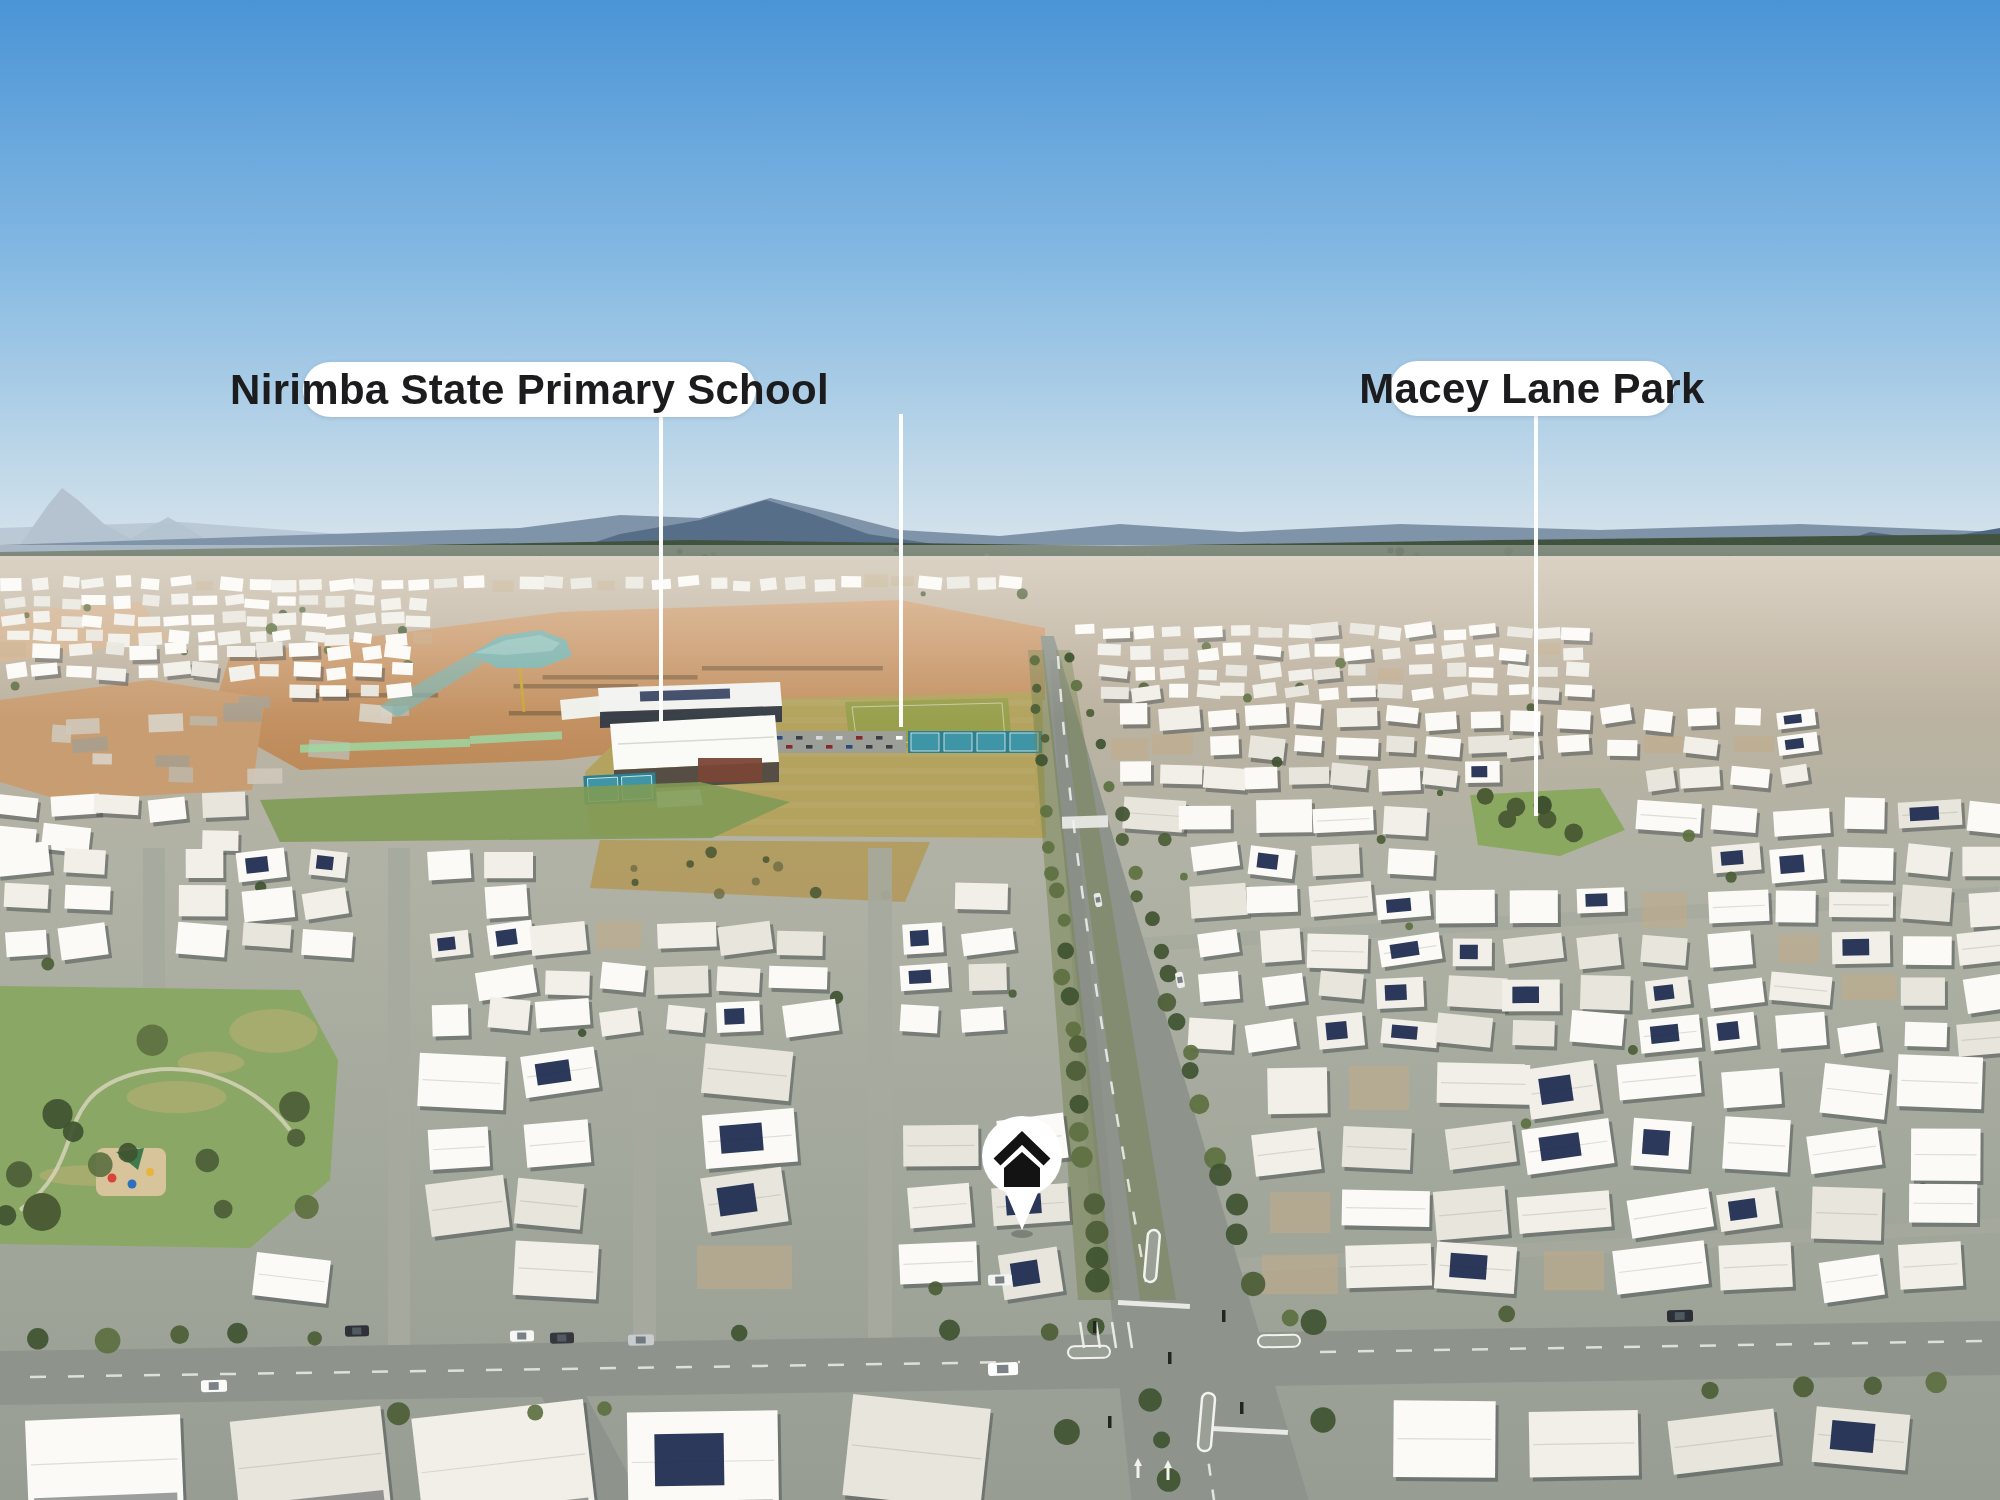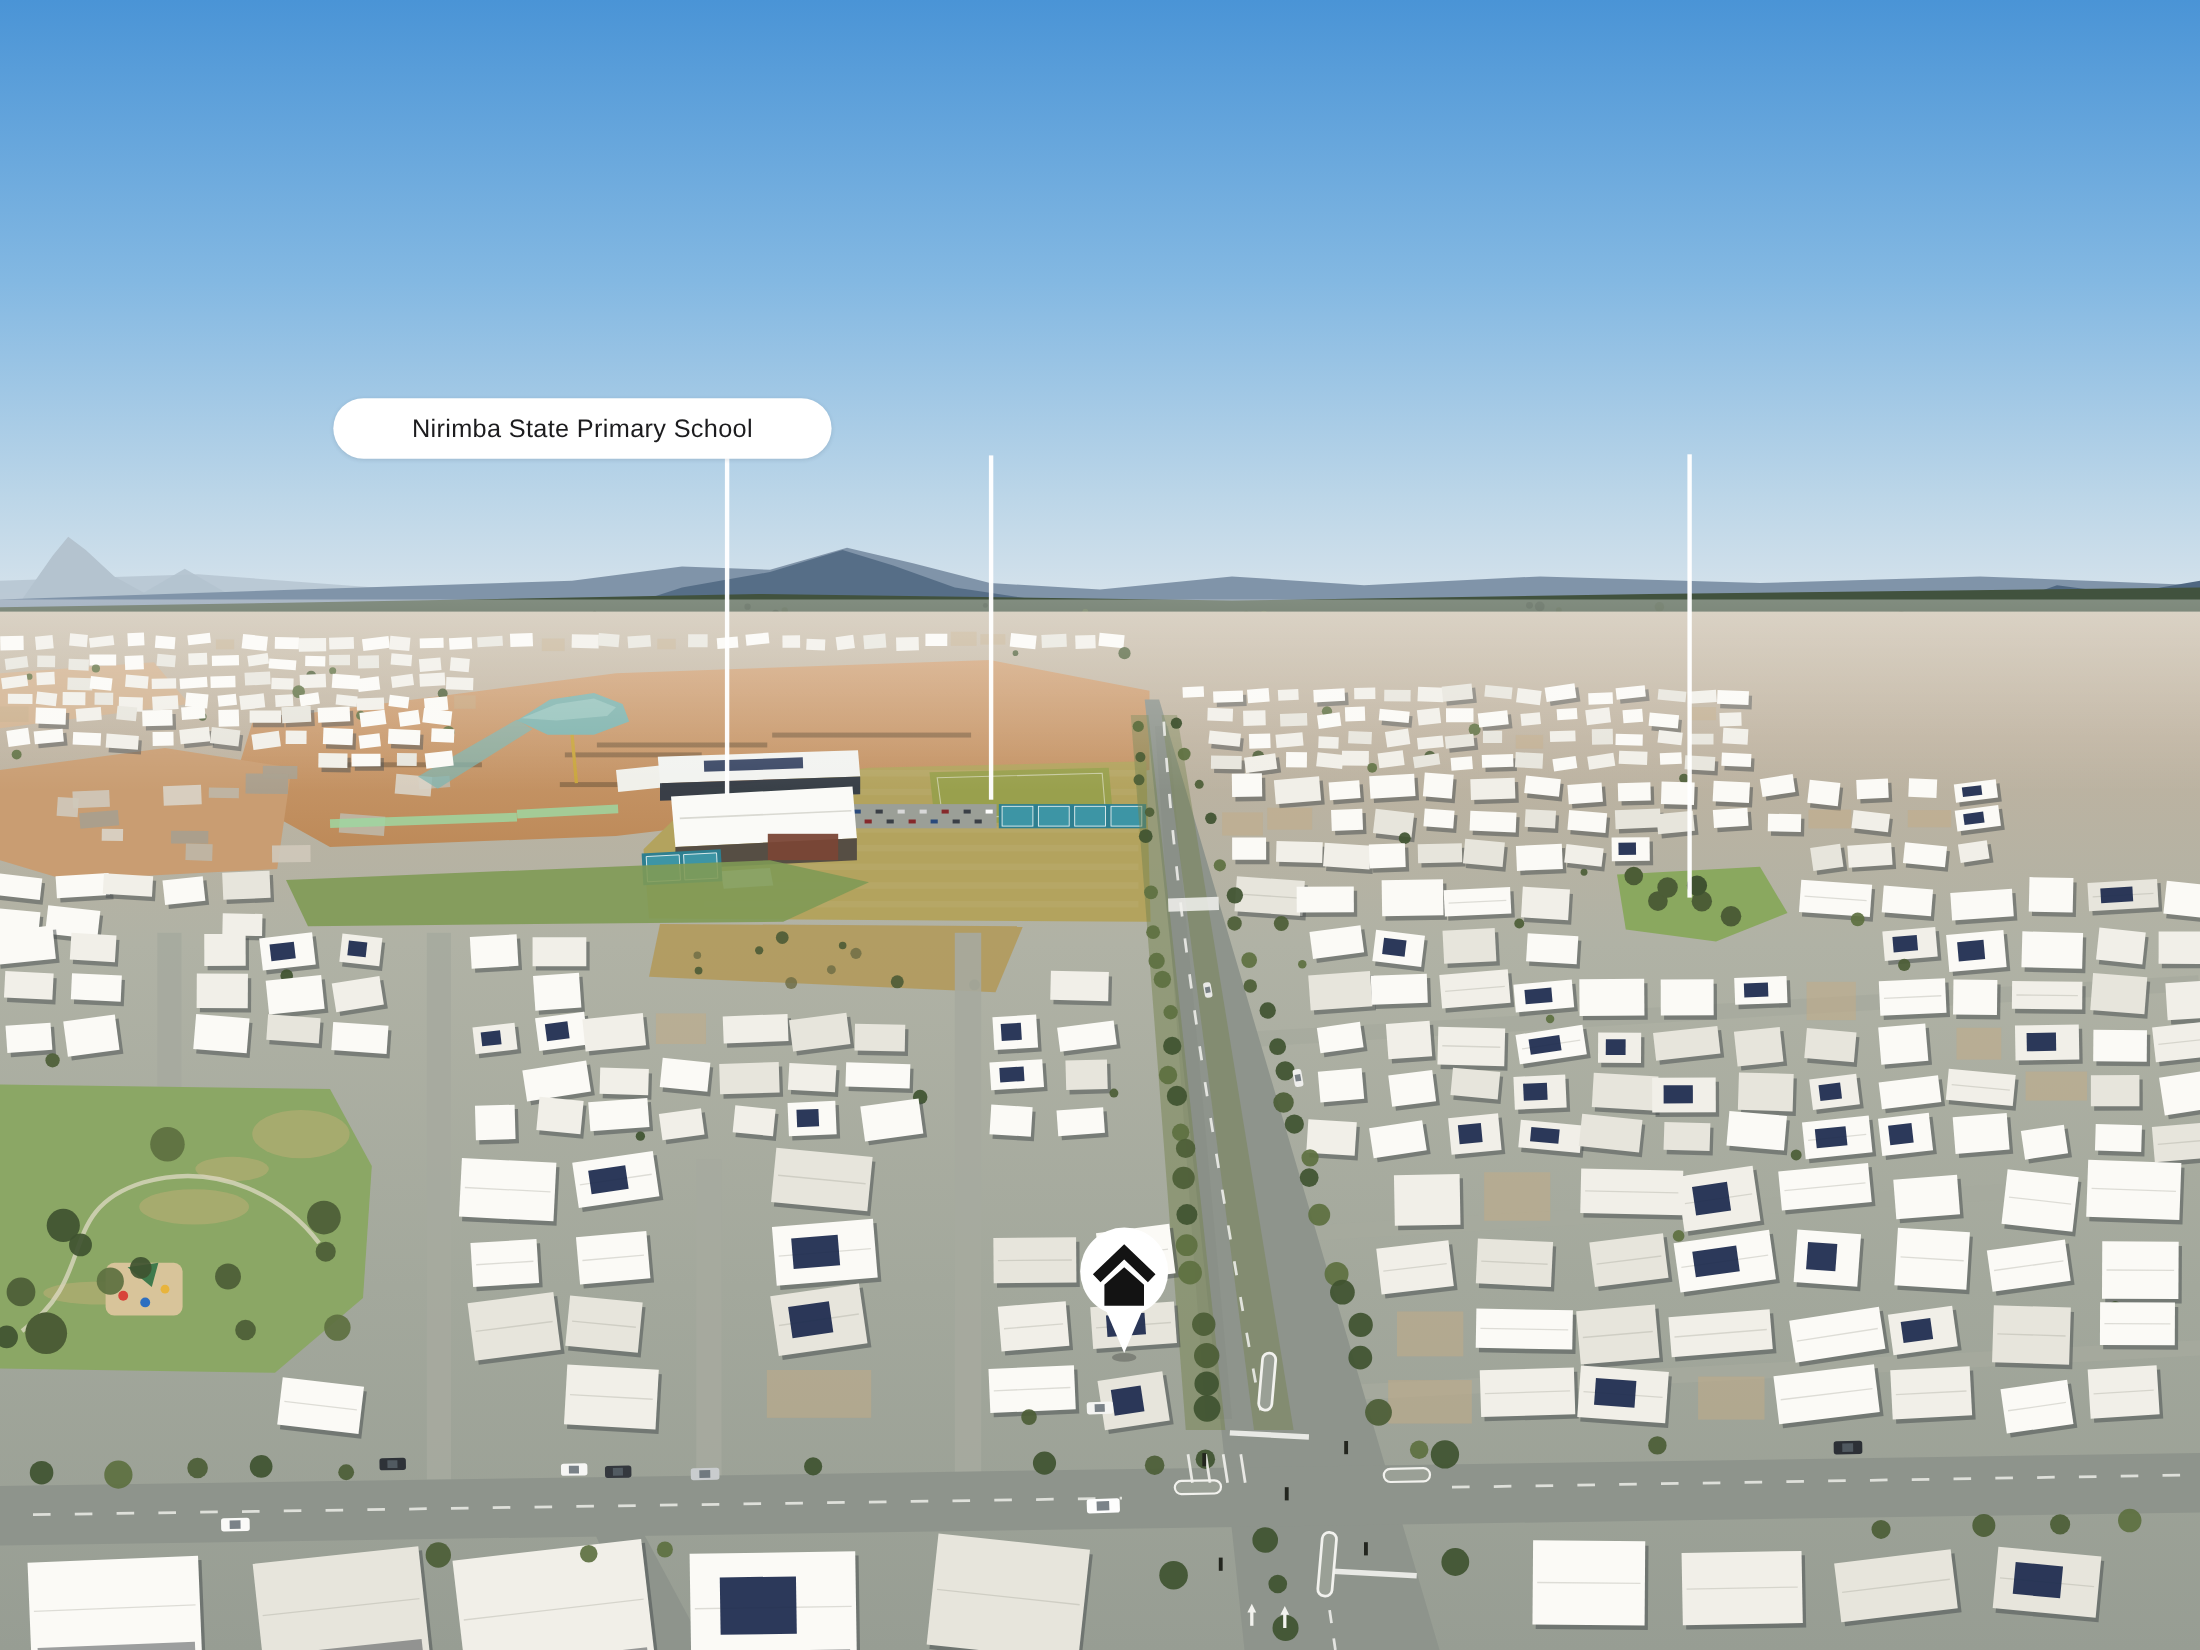--- a/index.html
+++ b/index.html
@@ -4,21 +4,21 @@
 <style>
   html,body{margin:0;padding:0;background:#222;}
   #stage{position:relative;width:2000px;height:1500px;overflow:hidden;
          font-family:"Liberation Sans","DejaVu Sans",sans-serif;}
   #scene{position:absolute;left:0;top:0;width:2000px;height:1500px;display:block;}
   .overlay{position:absolute;inset:0;}
   .leader{position:absolute;width:4px;background:var(--pill-bg,#fff);opacity:.97;}
   .pill{position:absolute;height:55px;border-radius:28px;background:var(--pill-bg,#fff);
         display:flex;align-items:center;justify-content:center;
         box-shadow:0 1px 4px rgba(30,50,70,.15);}
-  .pill span{font-size:23px;font-weight:400;letter-spacing:.3px;color:var(--pill-text,#1c1c1e);white-space:nowrap;text-align:center;}
+  .pill span{font-size:42px;font-weight:700;letter-spacing:.3px;color:var(--pill-text,#1c1c1e);white-space:nowrap;text-align:center;}
   #marker{position:absolute;left:981px;top:1111px;width:82px;height:122px;}
 </style>
 </head>
 <body>
 
 <div id="stage">
 
   <svg id="scene" viewBox="0 0 2000 1500">
     <defs>
       <linearGradient id="skyG" x1="0" y1="0" x2="0" y2="1">
@@ -2005,20 +2005,23 @@
   </svg>
 
   <div class="overlay">
     <div class="leader" style="left:659px;top:414px;height:308px"></div>
     <div class="leader" style="left:899px;top:414px;height:313px"></div>
     <div class="leader" style="left:1534px;top:413px;height:403px"></div>
 
     <div class="pill" style="left:303px;top:362px;width:453px">
       <span>Nirimba State Primary School</span>
     </div>
+    <div class="pill" style="left:1390px;top:361px;width:284px">
+      <span>Macey Lane Park</span>
+    </div>
 
     <svg id="marker" viewBox="0 0 82 122">
       <polygon points="20,70 62,70 41,119" fill="#ffffff"></polygon>
       <circle cx="41" cy="45" r="40" fill="#ffffff"></circle>
       <g>
         <path d="M16,51 L41,27 L66,51" fill="none" stroke="#131313" stroke-width="10" stroke-linecap="butt" stroke-linejoin="miter"></path>
         <path d="M23,76 L23,57 L41,41 L59,57 L59,76 Z" fill="#131313"></path>
       </g>
     </svg>
   </div>

